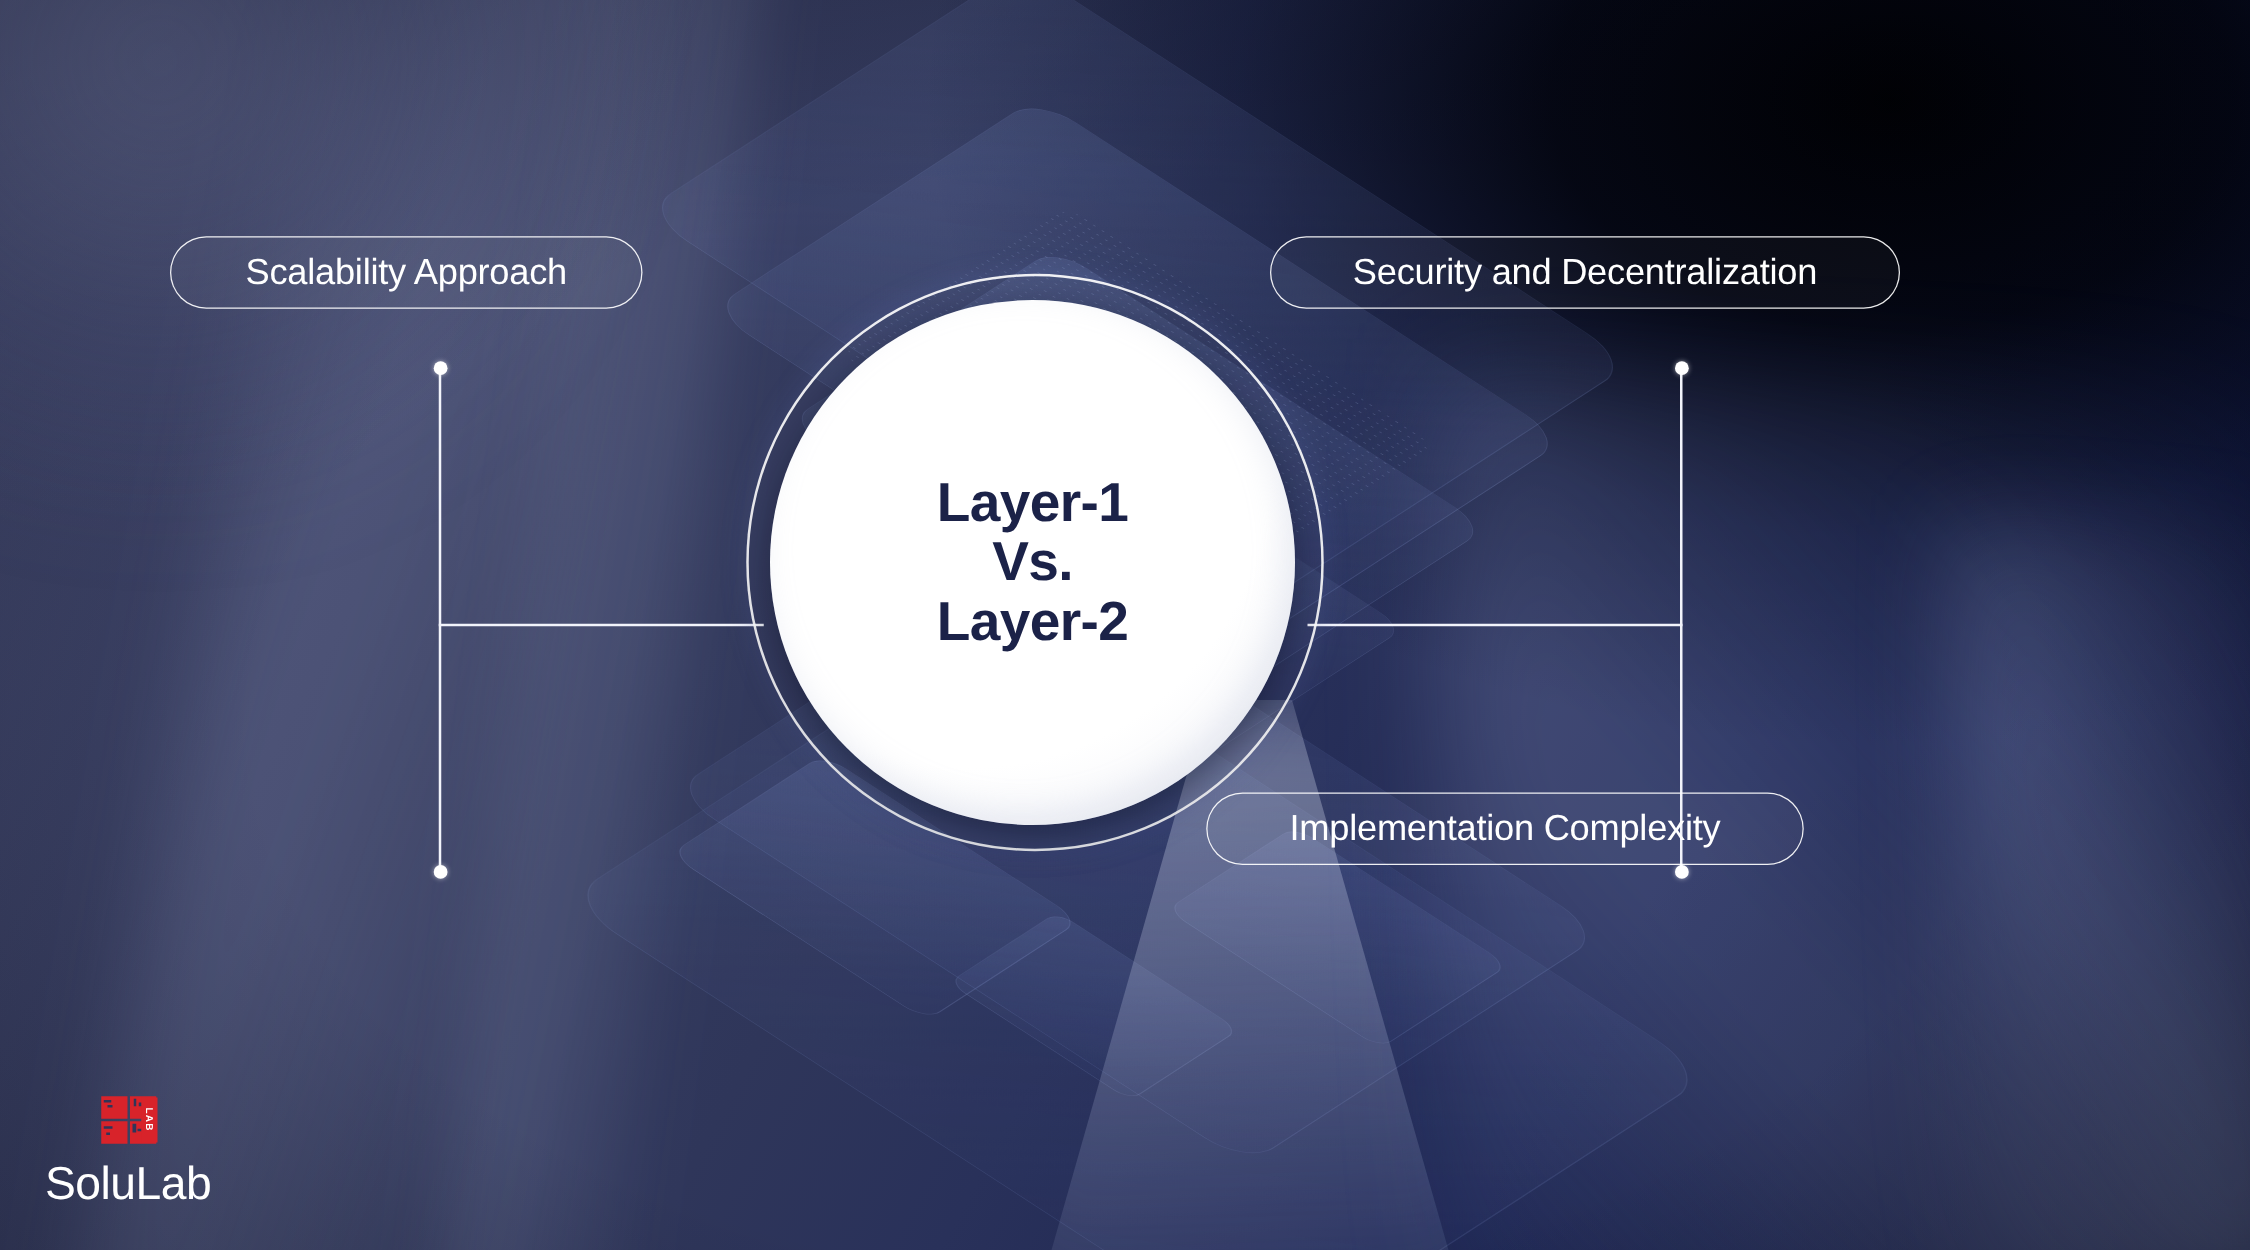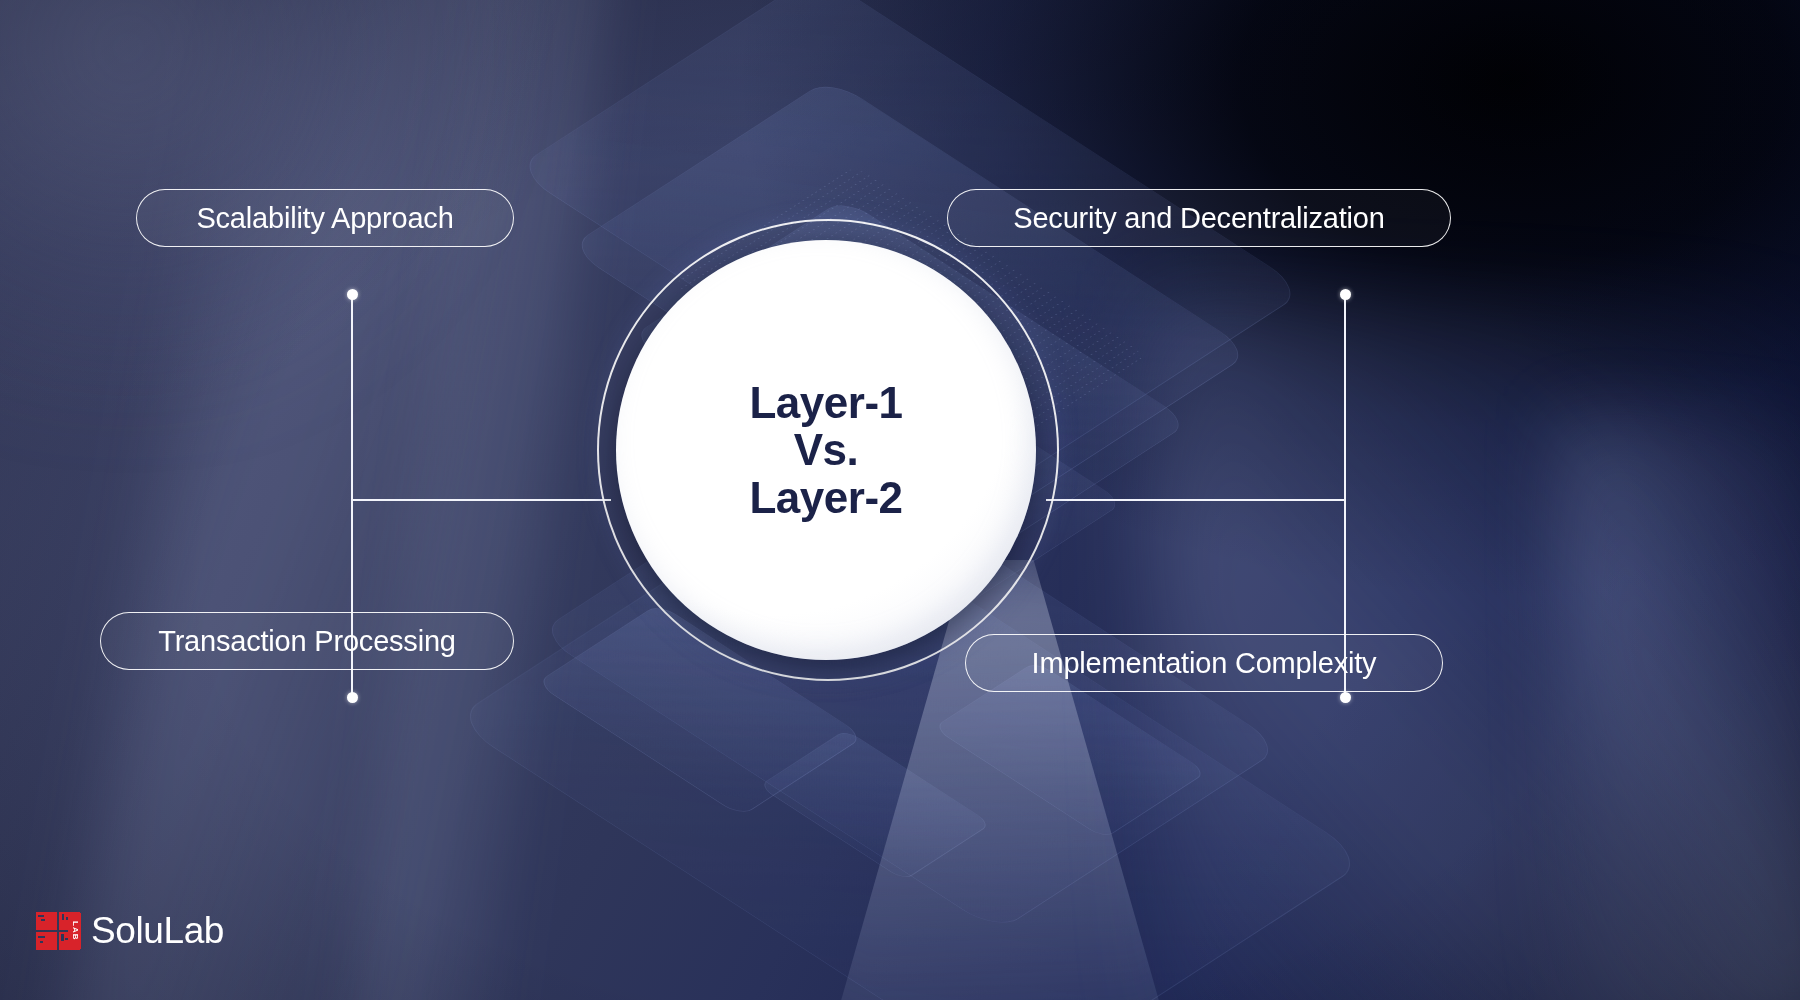--- a/index.html
+++ b/index.html
@@ -135,24 +135,25 @@
     color: #ffffff;
     font-size: 29px;
     font-weight: 500;
     letter-spacing: -0.2px;
   }
 
   
   .logo {
     position: absolute;
     left: 36px;
-    bottom: 48px;
+    bottom: 32px;
     display: flex;
     align-items: center;
     gap: 11px;
+    flex-direction: column;
   }
   .logo-mark {
     position: relative;
     width: 44px; height: 38px;
     display: grid;
     grid-template-columns: 1fr 1fr;
     grid-template-rows: 1fr 1fr;
     gap: 2px;
   }
   .lm-cell {
@@ -277,25 +278,22 @@
   <div class="center-disc">
     <div class="center-title">Layer-1
 Vs.
 Layer-2</div>
   </div>
 
   <div class="pill" style="left:136px; top:189px; width:378px;">
     <span>Scalability Approach</span>
   </div>
 
-  <div class="pill" style="left:100px; top:612px; width:414px;">
-    <span>Transaction Processing</span>
-  </div>
-
-  <div class="pill" style="left:947px; top:189px; width:504px;">
+
+  <div class="pill" style="left:1016px; top:189px; width:504px;">
     <span>Security and Decentralization</span>
   </div>
 
   <div class="pill" style="left:965px; top:634px; width:478px;">
     <span>Implementation Complexity</span>
   </div>
 
   <div class="logo">
     <div class="logo-mark">
       <div class="lm-cell lm-a"></div>

